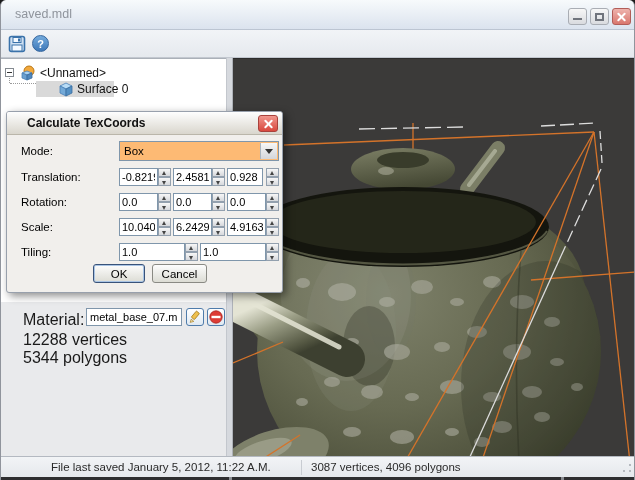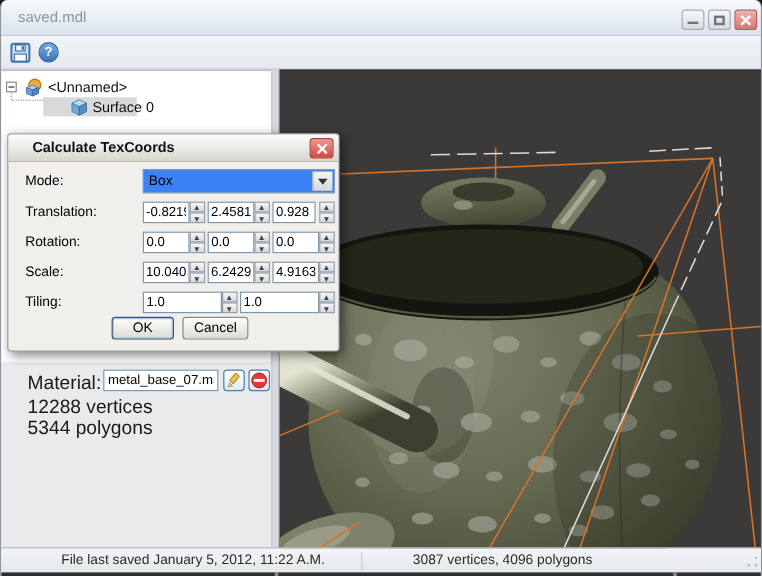--- a/index.html
+++ b/index.html
@@ -93,21 +93,21 @@
   }
   .mini-btn.edit { left:185px; }
   .mini-btn.remove { left:206px; }
   
   .statusbar {
     position:absolute; left:0; top:456px; width:100%; height:21px;
     background:linear-gradient(#f2f4f6,#e5e8ec); border-top:1px solid #b4b9c1;
     font-size:11.5px; color:#2a2a2a;
   }
   .status-left { position:absolute; left:8px; top:4px;padding-left:42px; }
-  .status-center { position:absolute; left:310px; top:4px;margin-left:33px; }
+  .status-center { position:absolute; left:310px; top:4px; }
   .status-divider { position:absolute; left:300px; top:3px; width:1px; height:15px; background:#c8ccd2; }
   .grip { position:absolute; right:2px; top:6px; width:10px; height:10px;
     background:
       radial-gradient(circle at 8px 2px, #b5b9bf 1px, transparent 1.3px),
       radial-gradient(circle at 8px 8px, #b5b9bf 1px, transparent 1.3px),
       radial-gradient(circle at 2px 8px, #b5b9bf 1px, transparent 1.3px);
   }
   .bottom-strip {
     position:absolute; left:0; top:477px; width:635px; height:3px; background:#2e2e30;
   }
@@ -125,21 +125,21 @@
   .dialog-title {
     position:absolute; left:20px; top:4px; font-size:12px; font-weight:bold; color:#111;
   }
   .dialog-close {
     position:absolute; right:4px; top:3px; width:20px; height:17px; border-radius:3px;
     border:1px solid #a8423c; background:linear-gradient(#f0978e,#d9483e);
   }
   .dlg-label { position:absolute; left:14px; font-size:11.5px; color:#000; height:18px; line-height:18px; }
   .combo {
     position:absolute; left:112px; top:29px; width:160px; height:20px;
-    background:#3b82f6; border:1px solid #7f96ab; font-size:11.5px;
+    background:#fdba74; border:1px solid #7f96ab; font-size:11.5px;
   }
   .combo .combo-text { position:absolute; left:4px; top:3px; }
   .combo-btn {
     position:absolute; right:1px; top:1px; width:17px; height:16px;
     background:linear-gradient(#f6f6f6,#d4d6da); border-left:1px solid #aab4be;
   }
   .combo-btn::after {
     content:""; position:absolute; left:4px; top:6px;
     border-left:4px solid transparent; border-right:4px solid transparent; border-top:5px solid #333;
   }

